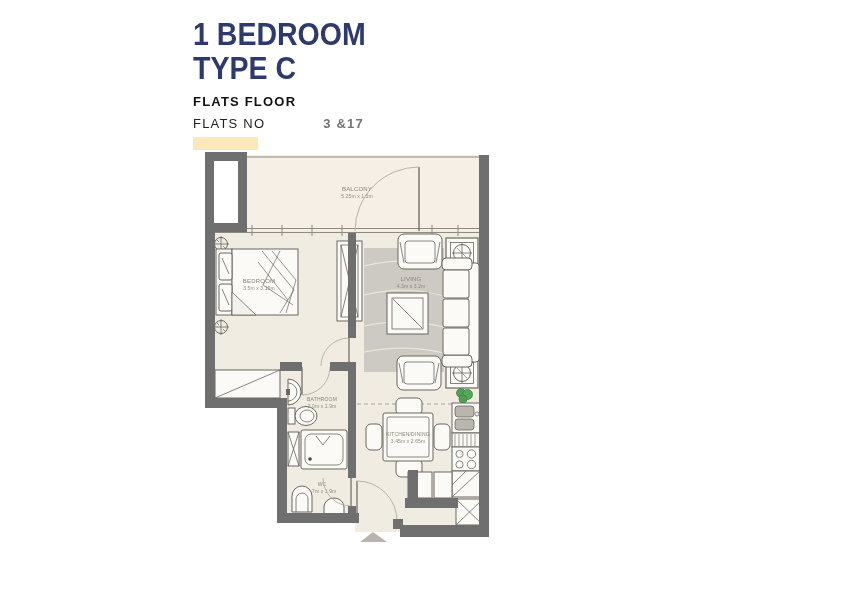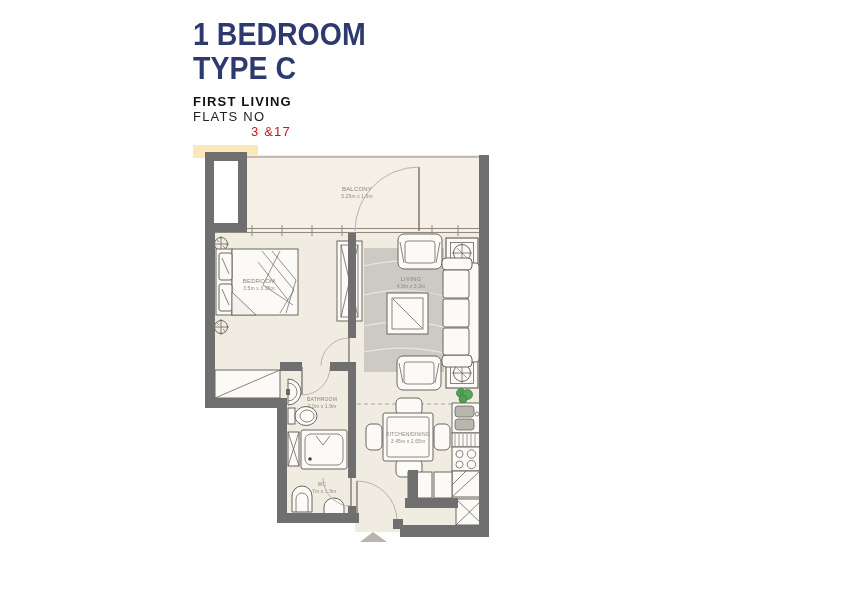--- a/index.html
+++ b/index.html
@@ -4,22 +4,22 @@
 <style>
   html,body{margin:0;padding:0;background:#ffffff;width:842px;height:616px;overflow:hidden;
     font-family:"Liberation Sans", sans-serif;}
   .page{position:relative;width:742px;height:616px;background:#fff;}
 
   
   .header{position:absolute;left:193px;top:18px;width:320px;}
   .title{color:#2e3a6e;font-weight:700;font-size:31px;line-height:34px;letter-spacing:0px;
     transform:scaleX(.92);transform-origin:left top;margin:0;}
   .floor{margin-top:8px;font-size:13px;font-weight:700;color:#111;letter-spacing:1.2px;}
-  .flats-row{font-size:13px;color:#222;letter-spacing:1.2px;display:flex;flex-direction:column;}
-  .flats-value{margin-left:58px;font-weight:400;color:#b91c1c;}
+  .flats-row{margin-top:7px;font-size:13px;color:#222;letter-spacing:1.2px;display:flex;}
+  .flats-value{margin-left:58px;font-weight:700;color:#737373;}
   .highlight{margin-top:6px;width:65px;height:13px;background:#fbe8ba;}
 
   
   .footer{position:absolute;left:274px;top:588px;display:flex;align-items:baseline;}
   .fa-label{font-size:13px;font-weight:700;letter-spacing:3px;color:#2b2b2b;}
   .fa-value{font-size:15px;font-weight:700;color:#2b2b2b;margin-left:26px;letter-spacing:1px;}
   .fa-unit{font-size:13px;font-weight:700;color:#2b2b2b;margin-left:30px;letter-spacing:.5px;}
 
   
   svg.plan{position:absolute;left:0;top:0;}
@@ -33,21 +33,21 @@
 </head>
 <body>
 
 <div class="page">
 
   <div class="header">
     <div class="title">
       <div>1 BEDROOM</div>
       <div>TYPE C</div>
     </div>
-    <div class="floor">FIRST LIVING</div>
+    <div class="floor">FLATS FLOOR</div>
     <div class="flats-row">
       <span>FLATS NO</span>
       <span class="flats-value">3 &amp;17</span>
     </div>
     <div class="highlight"></div>
   </div>
 
   <svg class="plan" width="842" height="616" viewBox="0 0 842 616">
     <defs>
       <g id="circlecross">

